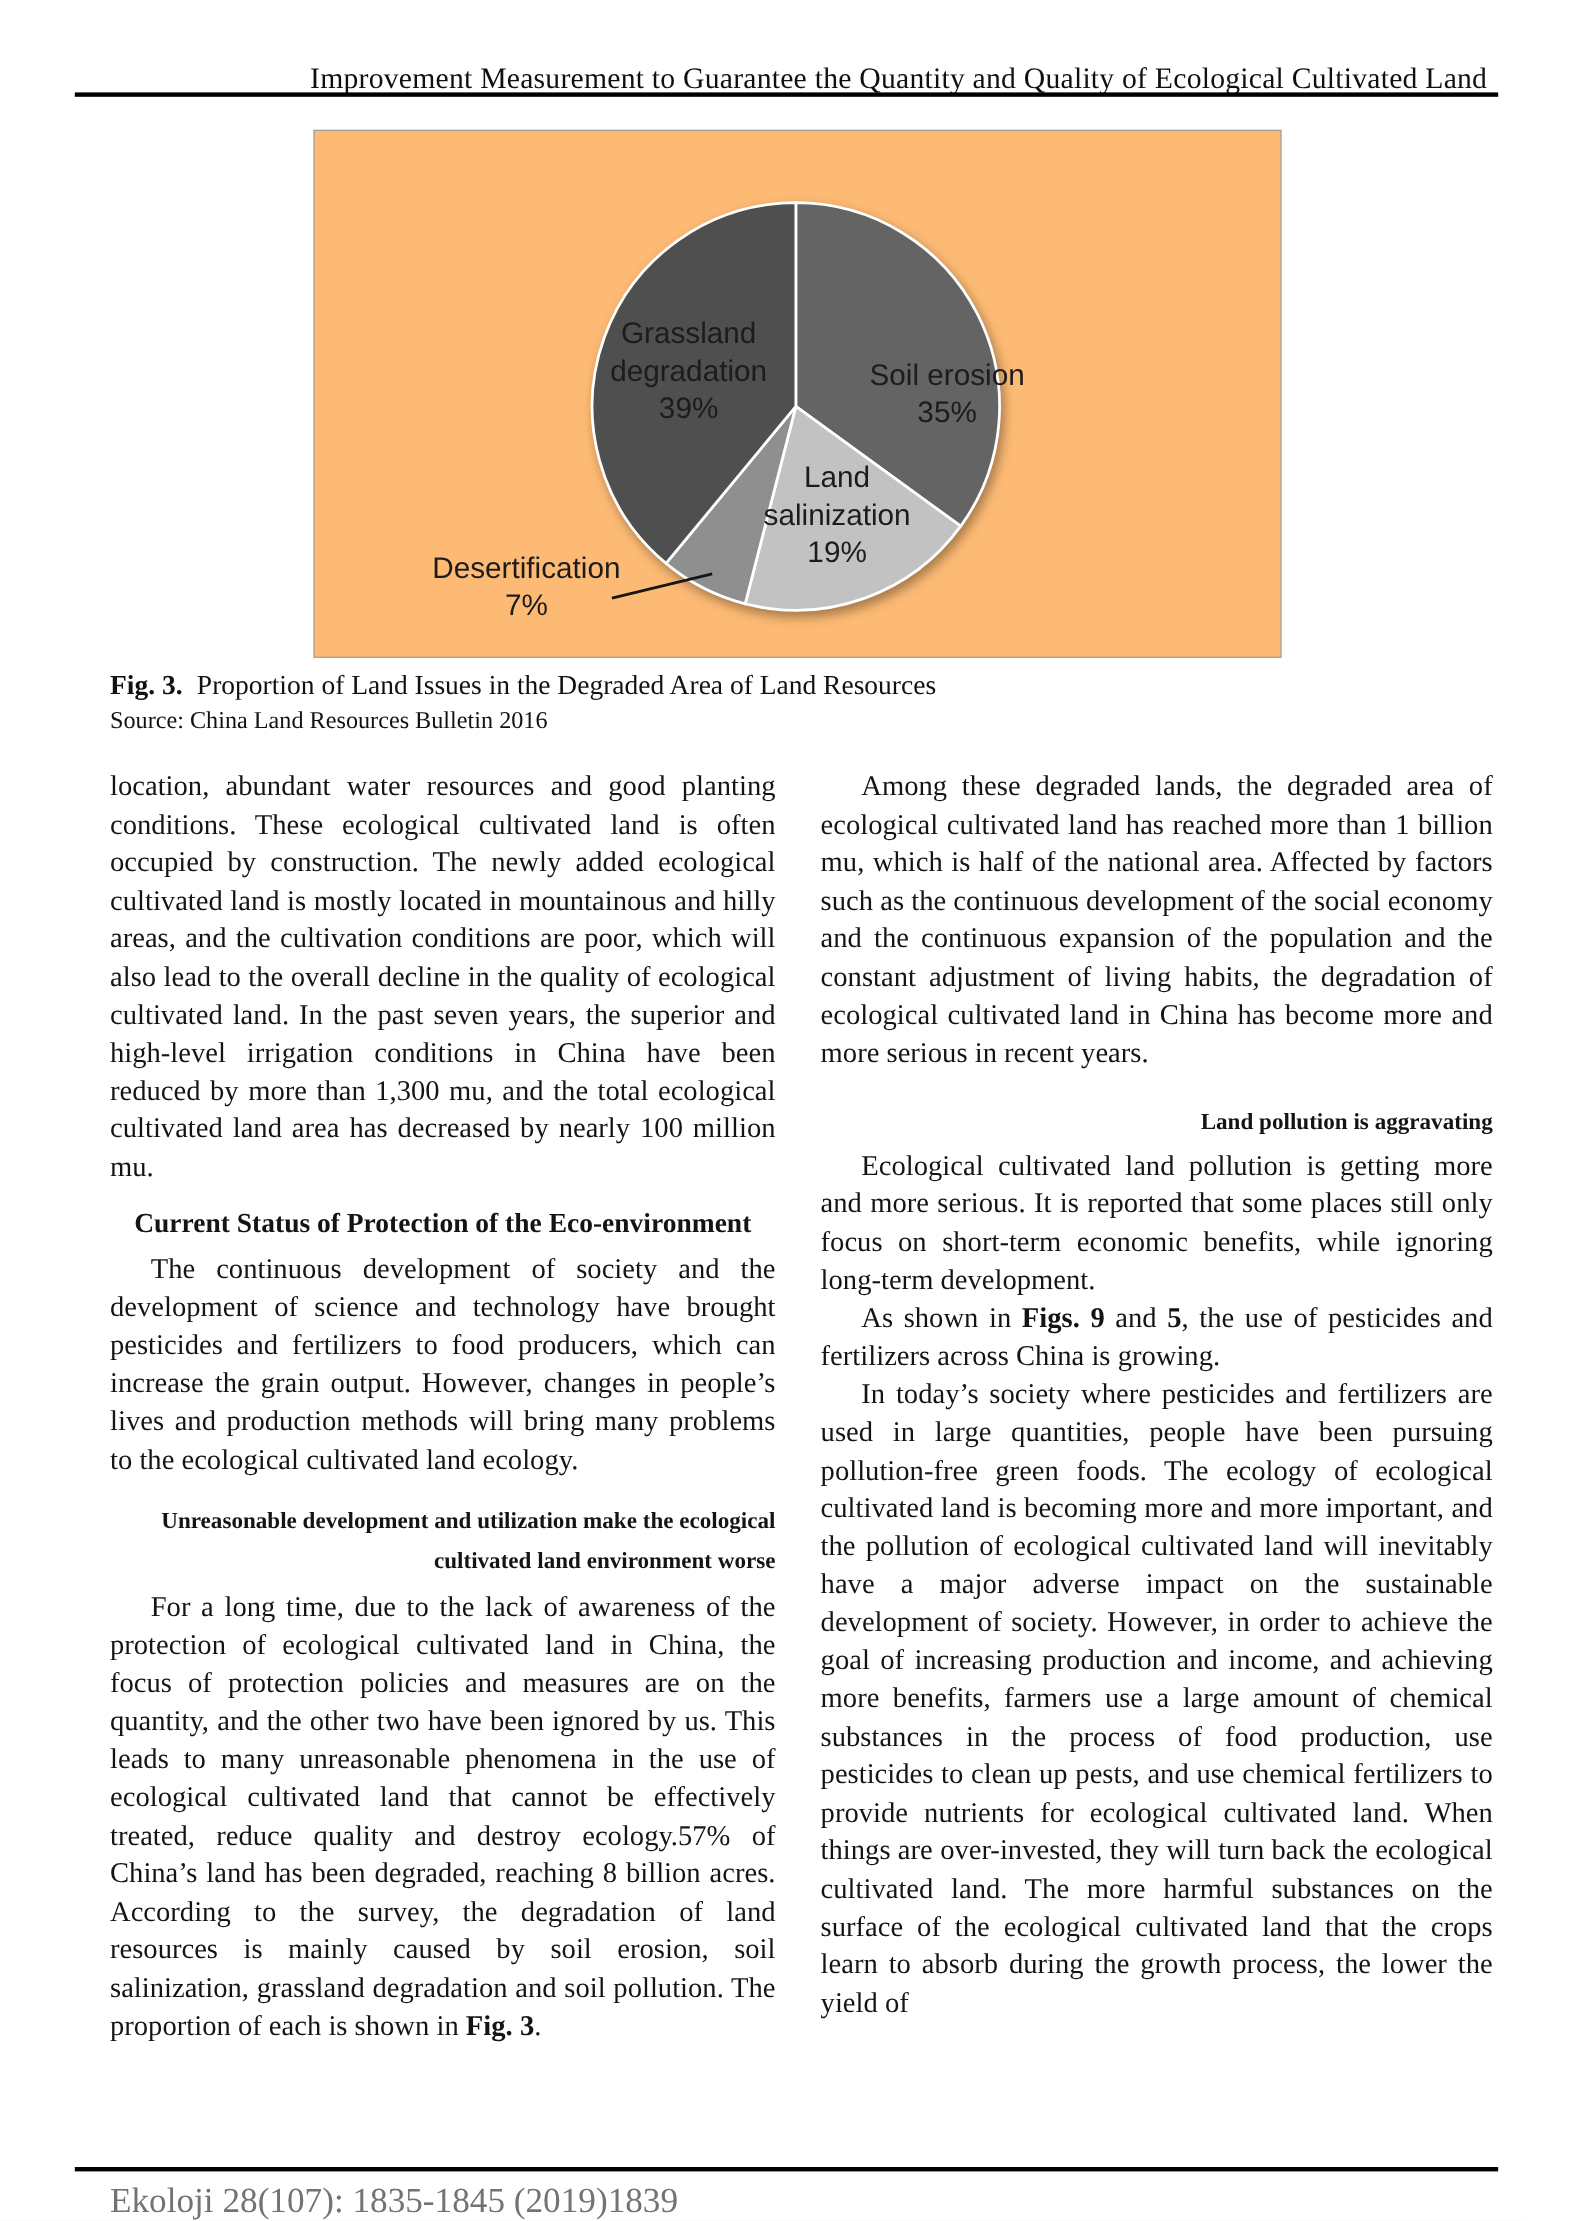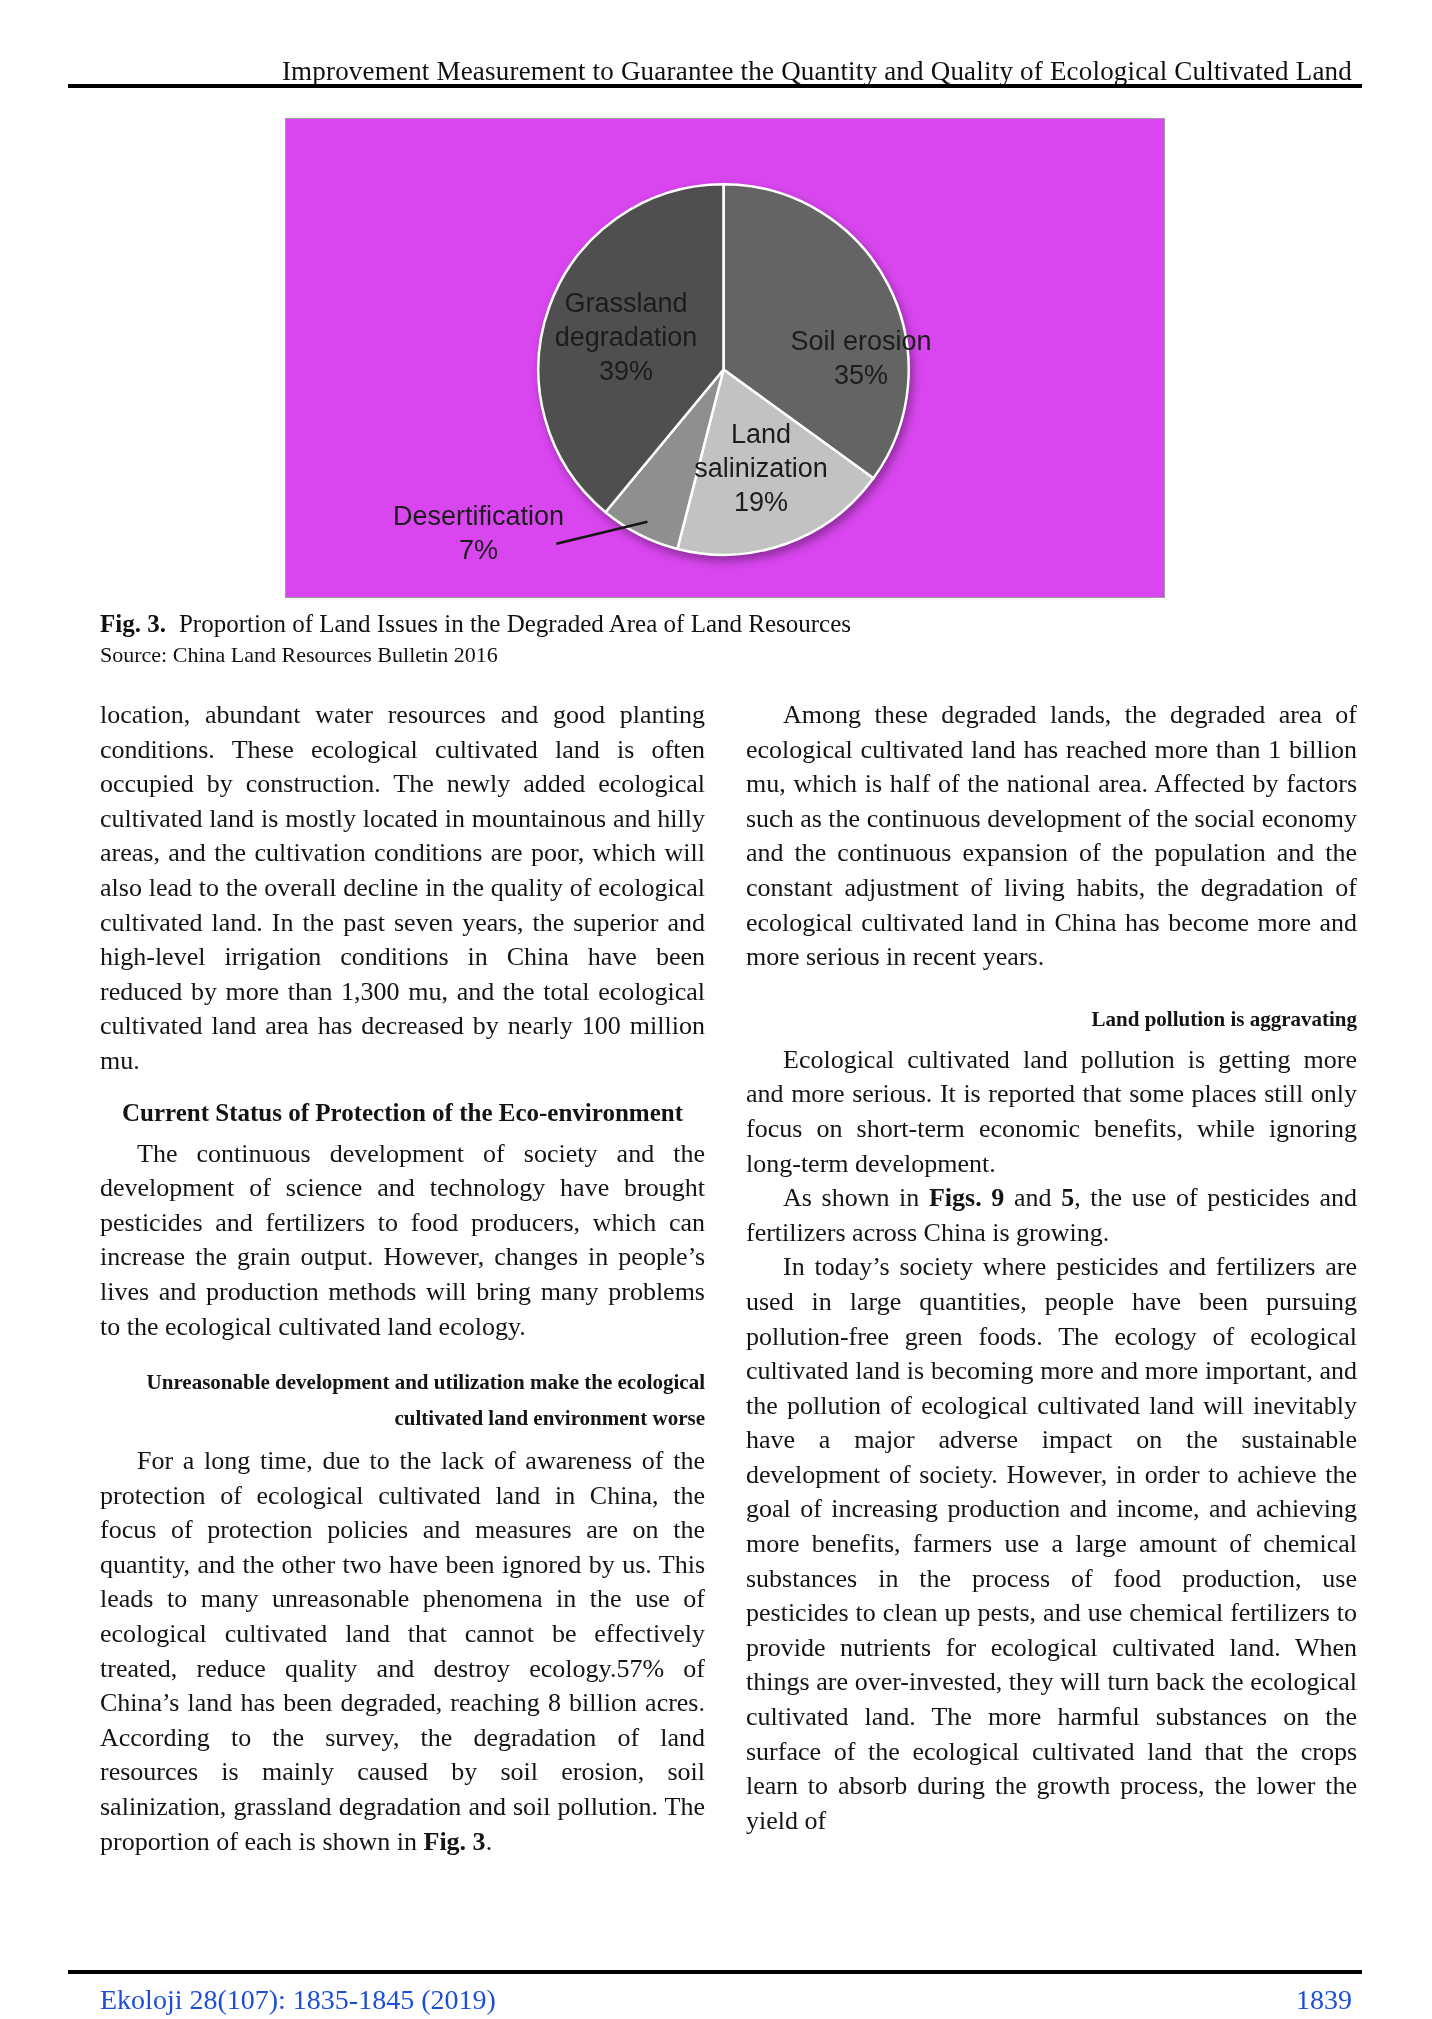--- a/index.html
+++ b/index.html
@@ -12,21 +12,21 @@
   .running-head {
     position:absolute; top:56px; left:100px; width:1252px;
     text-align:right; font-size:27px; line-height:30px; color:#101010;
     letter-spacing:0.2px;
   }
   .header-rule { position:absolute; top:84px; left:68px; width:1294px; height:4px; background:#000; }
 
   
   .figure-box {
     position:absolute; left:285px; top:118px; width:880px; height:480px;
-    border:1.5px solid #9b9b9b; box-sizing:border-box; background:#d946ef;
+    border:1.5px solid #9b9b9b; box-sizing:border-box; background:#fdba74;
   }
   .figure-box svg { position:absolute; left:0; top:0; width:100%; height:100%; }
   .pie-slices path { stroke:#ffffff; stroke-width:2.5; stroke-linejoin:round; }
   .pie-slices { filter: drop-shadow(3px 5px 5px rgba(0,0,0,0.35)); }
   .pie-label {
     position:absolute; text-align:center;
     font-family:"Liberation Sans", sans-serif; font-size:27px; line-height:34px;
     color:#1c1c1c;
   }
   .lbl-grassland      { left:180px; top:167px; width:320px; }
@@ -56,21 +56,21 @@
     font-size:21px; line-height:36px; margin:20px 0 8px;
   }
   .h-single { margin-top:26px; margin-bottom:6px; }
   .gap { margin-top:36px; }
   b { font-weight:bold; }
 
   
   .footer-rule { position:absolute; top:1970px; left:68px; width:1294px; height:4px; background:#000; }
   .footer {
     position:absolute; top:1984px; left:100px; width:1252px;
-    font-size:28px; line-height:32px; display:flex; justify-content:space-between; color:#1d4ed8;
+    font-size:32px; line-height:32px; display:flex; color:#737373;
   }
 </style>
 </head>
 <body>
 
 <div class="page">
 
   <div class="running-head">Improvement Measurement to Guarantee the Quantity and Quality of Ecological Cultivated Land</div>
   <div class="header-rule"></div>
 

